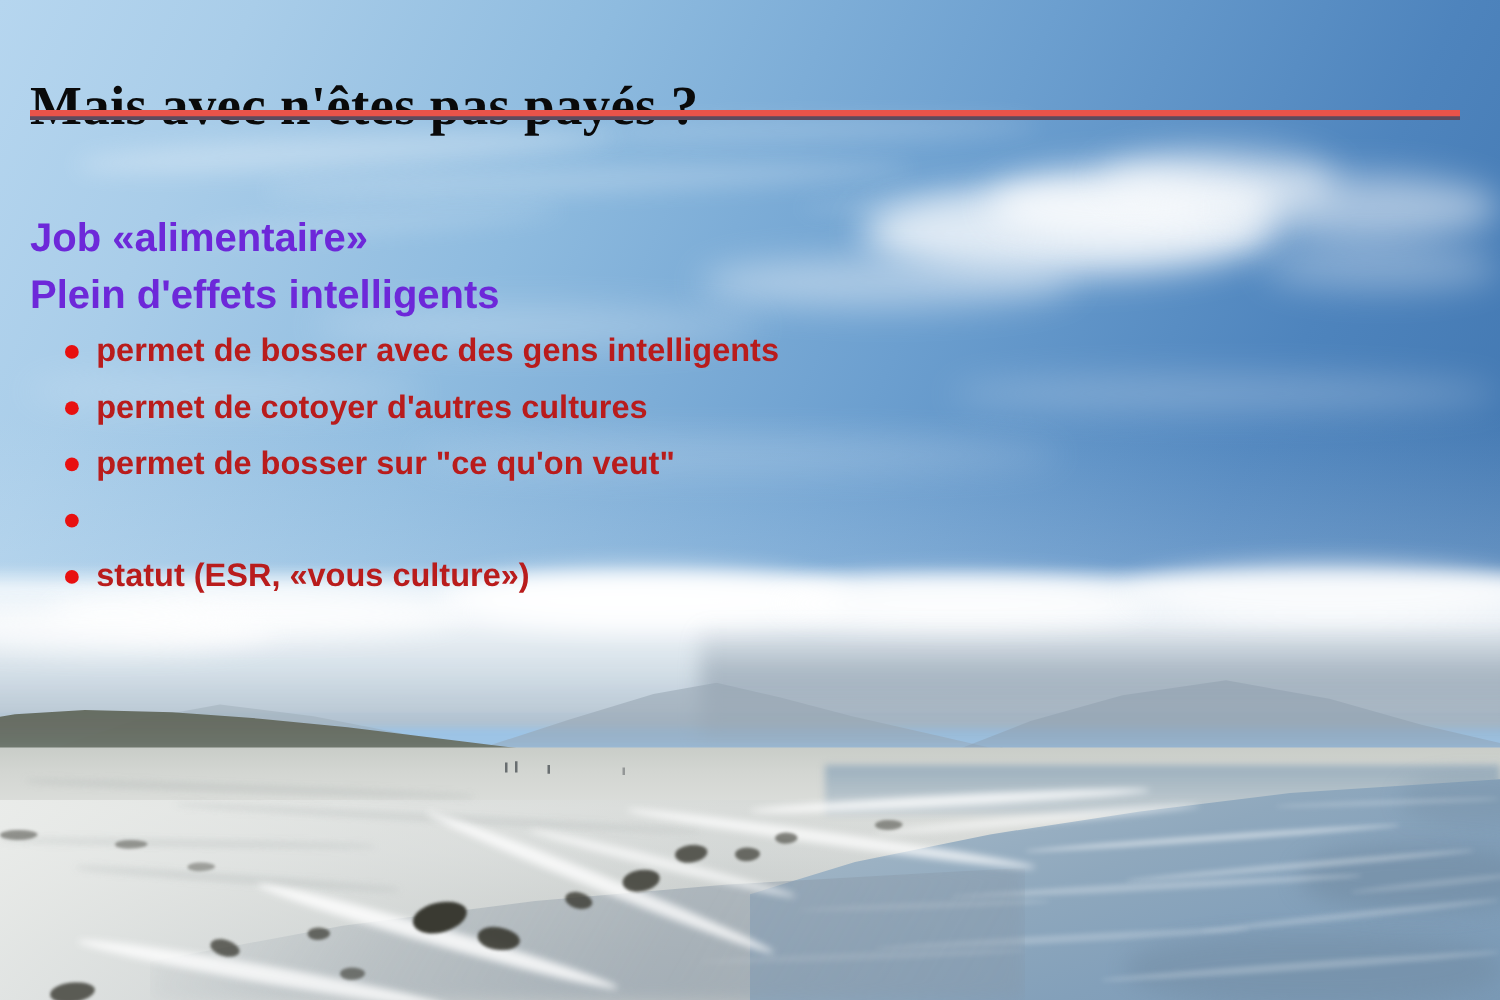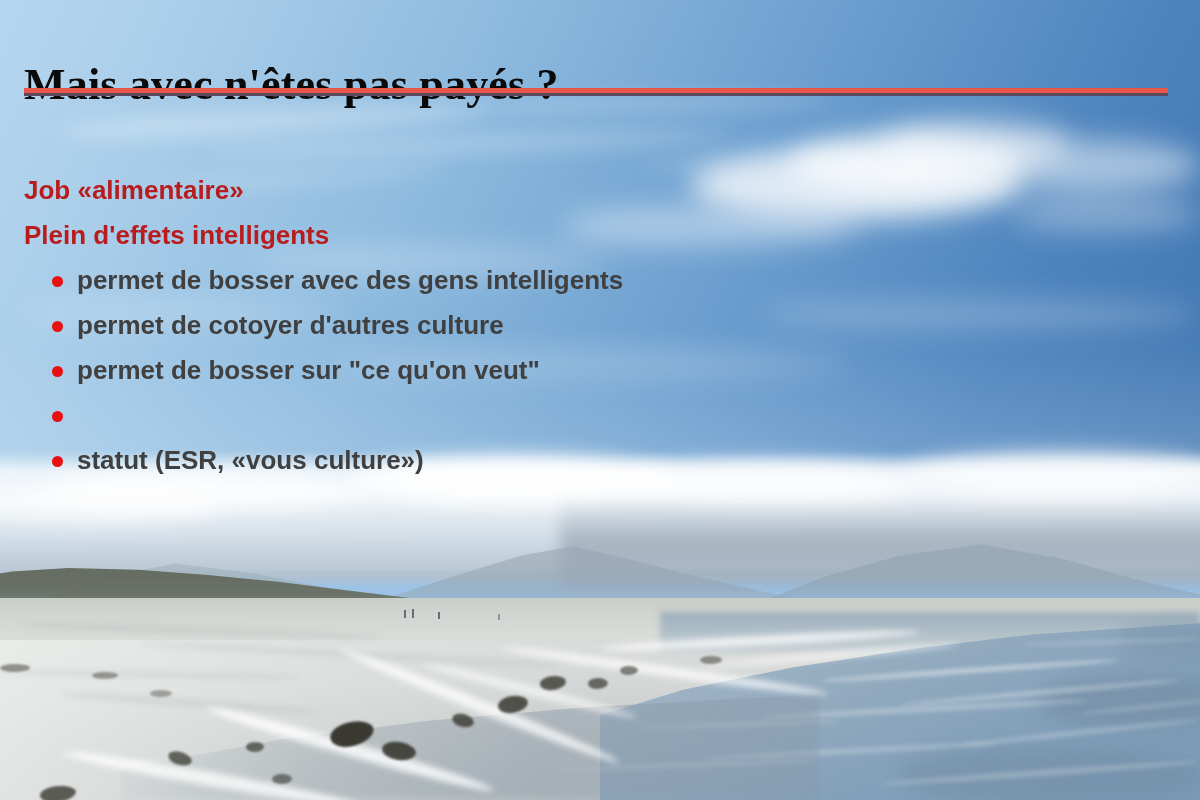--- a/index.html
+++ b/index.html
@@ -362,35 +362,35 @@
     width: 1200px;
     margin: 0;
     padding: 0;
     list-style: none;
   }
 
   .lvl1 {
     position: relative;
     margin: 0 0 0 24px;
     height: 45px;
-    font-size: 26px;
+    font-size: 32px;
     font-weight: bold;
-    color: #b91c1c;
+    color: #6d28d9;
     line-height: 45px;
     white-space: nowrap;
   }
 
   .lvl2 {
     position: relative;
     margin: 0 0 0 52px;
     height: 45px;
     padding-left: 25px;
     font-size: 26px;
     font-weight: bold;
-    color: #404040;
+    color: #b91c1c;
     line-height: 45px;
     white-space: nowrap;
     box-sizing: border-box;
   }
   .lvl2 .bullet-dot {
     position: absolute;
     left: 0;
     top: 18px;
     width: 11px;
     height: 11px;
@@ -518,21 +518,21 @@
         <span class="item-text">Plein d'effets intelligents</span>
       </li>
 
       <li class="lvl2">
         <span class="bullet-dot"></span>
         <span class="item-text">permet de bosser avec des gens intelligents</span>
       </li>
 
       <li class="lvl2">
         <span class="bullet-dot"></span>
-        <span class="item-text">permet de cotoyer d'autres culture</span>
+        <span class="item-text">permet de cotoyer d'autres cultures</span>
       </li>
 
       <li class="lvl2">
         <span class="bullet-dot"></span>
         <span class="item-text">permet de bosser sur "ce qu'on veut"</span>
       </li>
 
       <li class="lvl2">
         <span class="bullet-dot"></span>
       </li>

